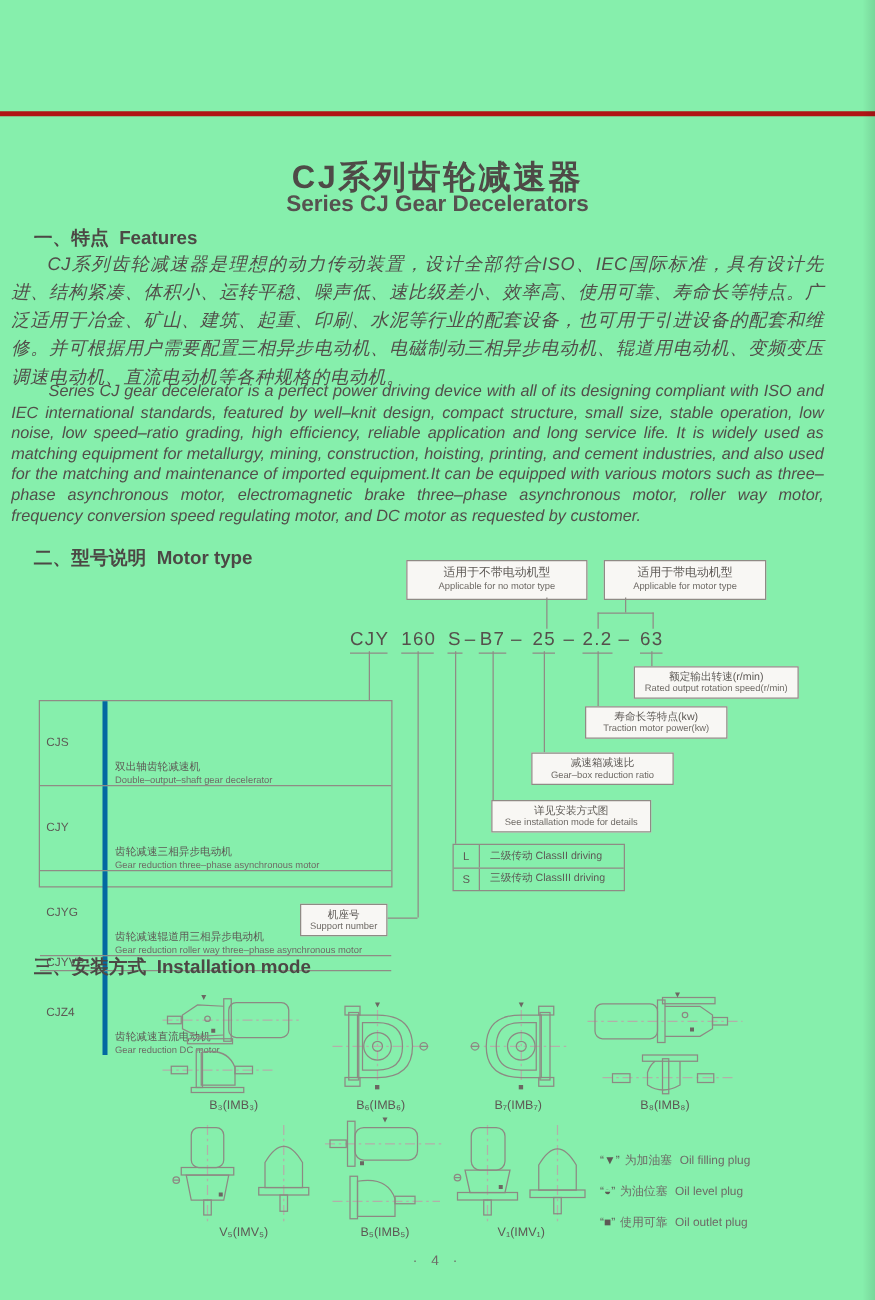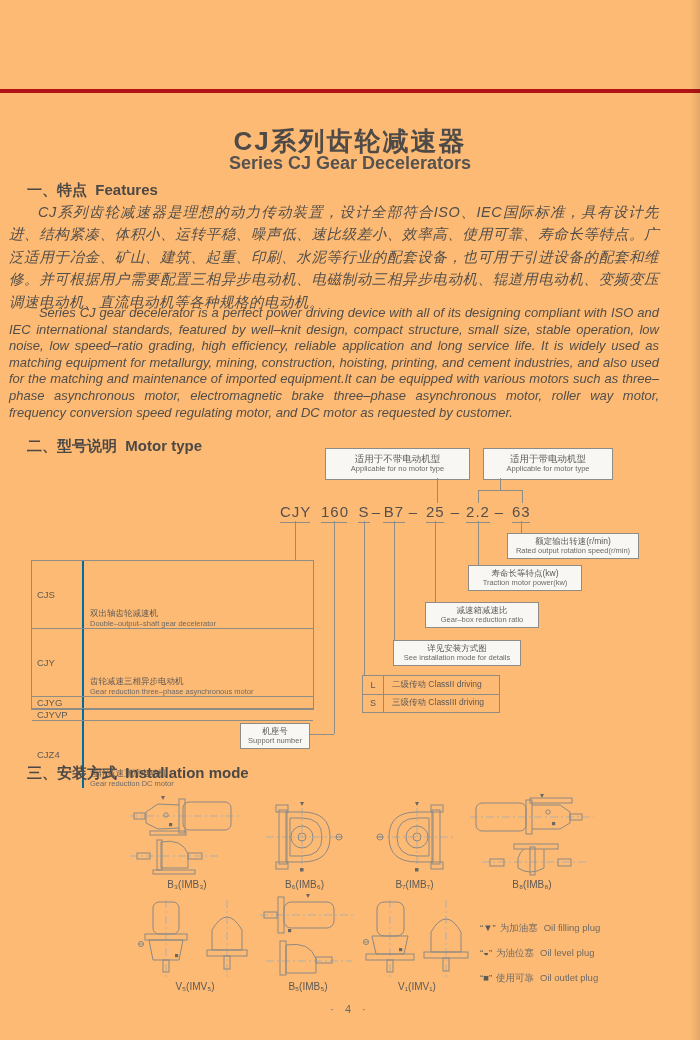--- a/index.html
+++ b/index.html
@@ -1,16 +1,16 @@
 <!DOCTYPE html>
 <html><head>
 <meta charset="utf-8">
 <style>
   html,body{margin:0;padding:0;background:#e9e7e3;}
-  .page{position:relative;width:700px;height:1040px;background:#fdba74;
+  .page{position:relative;width:700px;height:1040px;background:#86efac;
         font-family:"Liberation Sans","DejaVu Sans",sans-serif;color:#524e4a;overflow:hidden;}
   .scan-edge{position:absolute;top:0;right:0;width:10px;height:100%;
         background:linear-gradient(to right,rgba(0,0,0,0),rgba(0,0,0,0.10));}
   .red-rule{position:absolute;left:0;top:89px;width:700px;height:4px;background:#b01414;}
 
   .title-cn{position:absolute;left:0;top:124px;width:700px;text-align:center;
         font-size:26px;font-weight:bold;letter-spacing:2px;color:#4e4a47;}
   .title-en{position:absolute;left:0;top:153px;width:700px;text-align:center;
         font-size:18px;font-weight:bold;color:#565250;}
 
@@ -29,21 +29,21 @@
   .vline{width:1px;} .hline{height:1px;}
 
   .token{position:absolute;top:503px;font-size:15px;color:#55504c;text-align:center;
          border-bottom:1px solid #8f8b85;padding-bottom:2px;letter-spacing:1px;}
   .tsep{position:absolute;top:503px;font-size:15px;color:#55504c;text-align:center;}
 
   .series-table{position:absolute;left:31px;top:560px;width:281px;height:148px;
         border:1px solid #8f8b85;display:flex;flex-direction:column;}
   .series-row{flex:1;display:flex;border-bottom:1px solid #8f8b85;}
   .series-row:last-child{border-bottom:none;}
-  .series-code{width:45px;border-right:2px solid #0369a1;display:flex;align-items:center;
+  .series-code{width:45px;border-right:4px solid #0369a1;display:flex;align-items:center;
         justify-content:flex-start;padding-left:5px;font-size:9.5px;color:#5d5955;}
   .series-desc{flex:1;display:flex;flex-direction:column;justify-content:center;padding-left:6px;}
   .series-desc .cn{font-size:8.5px;color:#5d5955;line-height:10.5px;margin-top:47px;}
   .series-desc .en{font-size:7.5px;color:#6e6a65;line-height:9.5px;}
 
   .drv-table{position:absolute;left:362px;top:675px;width:136px;height:36px;
         border:1px solid #8f8b85;display:flex;flex-direction:column;}
   .drv-row{flex:1;display:flex;border-bottom:1px solid #8f8b85;}
   .drv-row:last-child{border-bottom:none;}
   .drv-code{width:20px;border-right:1px solid #8f8b85;display:flex;align-items:center;
@@ -157,20 +157,24 @@
     </div>
     <div class="series-row">
       <div class="series-code">CJY</div>
       <div class="series-desc">
         <span class="cn">齿轮减速三相异步电动机</span>
         <span class="en">Gear reduction three–phase asynchronous motor</span>
       </div>
     </div>
     <div class="series-row">
       <div class="series-code">CJYG</div>
+      <div class="series-desc">
+        <span class="cn">齿轮减速辊道用三相异步电动机</span>
+        <span class="en">Gear reduction roller way three–phase asynchronous motor</span>
+      </div>
     </div>
     <div class="series-row">
       <div class="series-code">CJYVP</div>
     </div>
     <div class="series-row">
       <div class="series-code">CJZ4</div>
       <div class="series-desc">
         <span class="cn">齿轮减速直流电动机</span>
         <span class="en">Gear reduction DC motor</span>
       </div>

